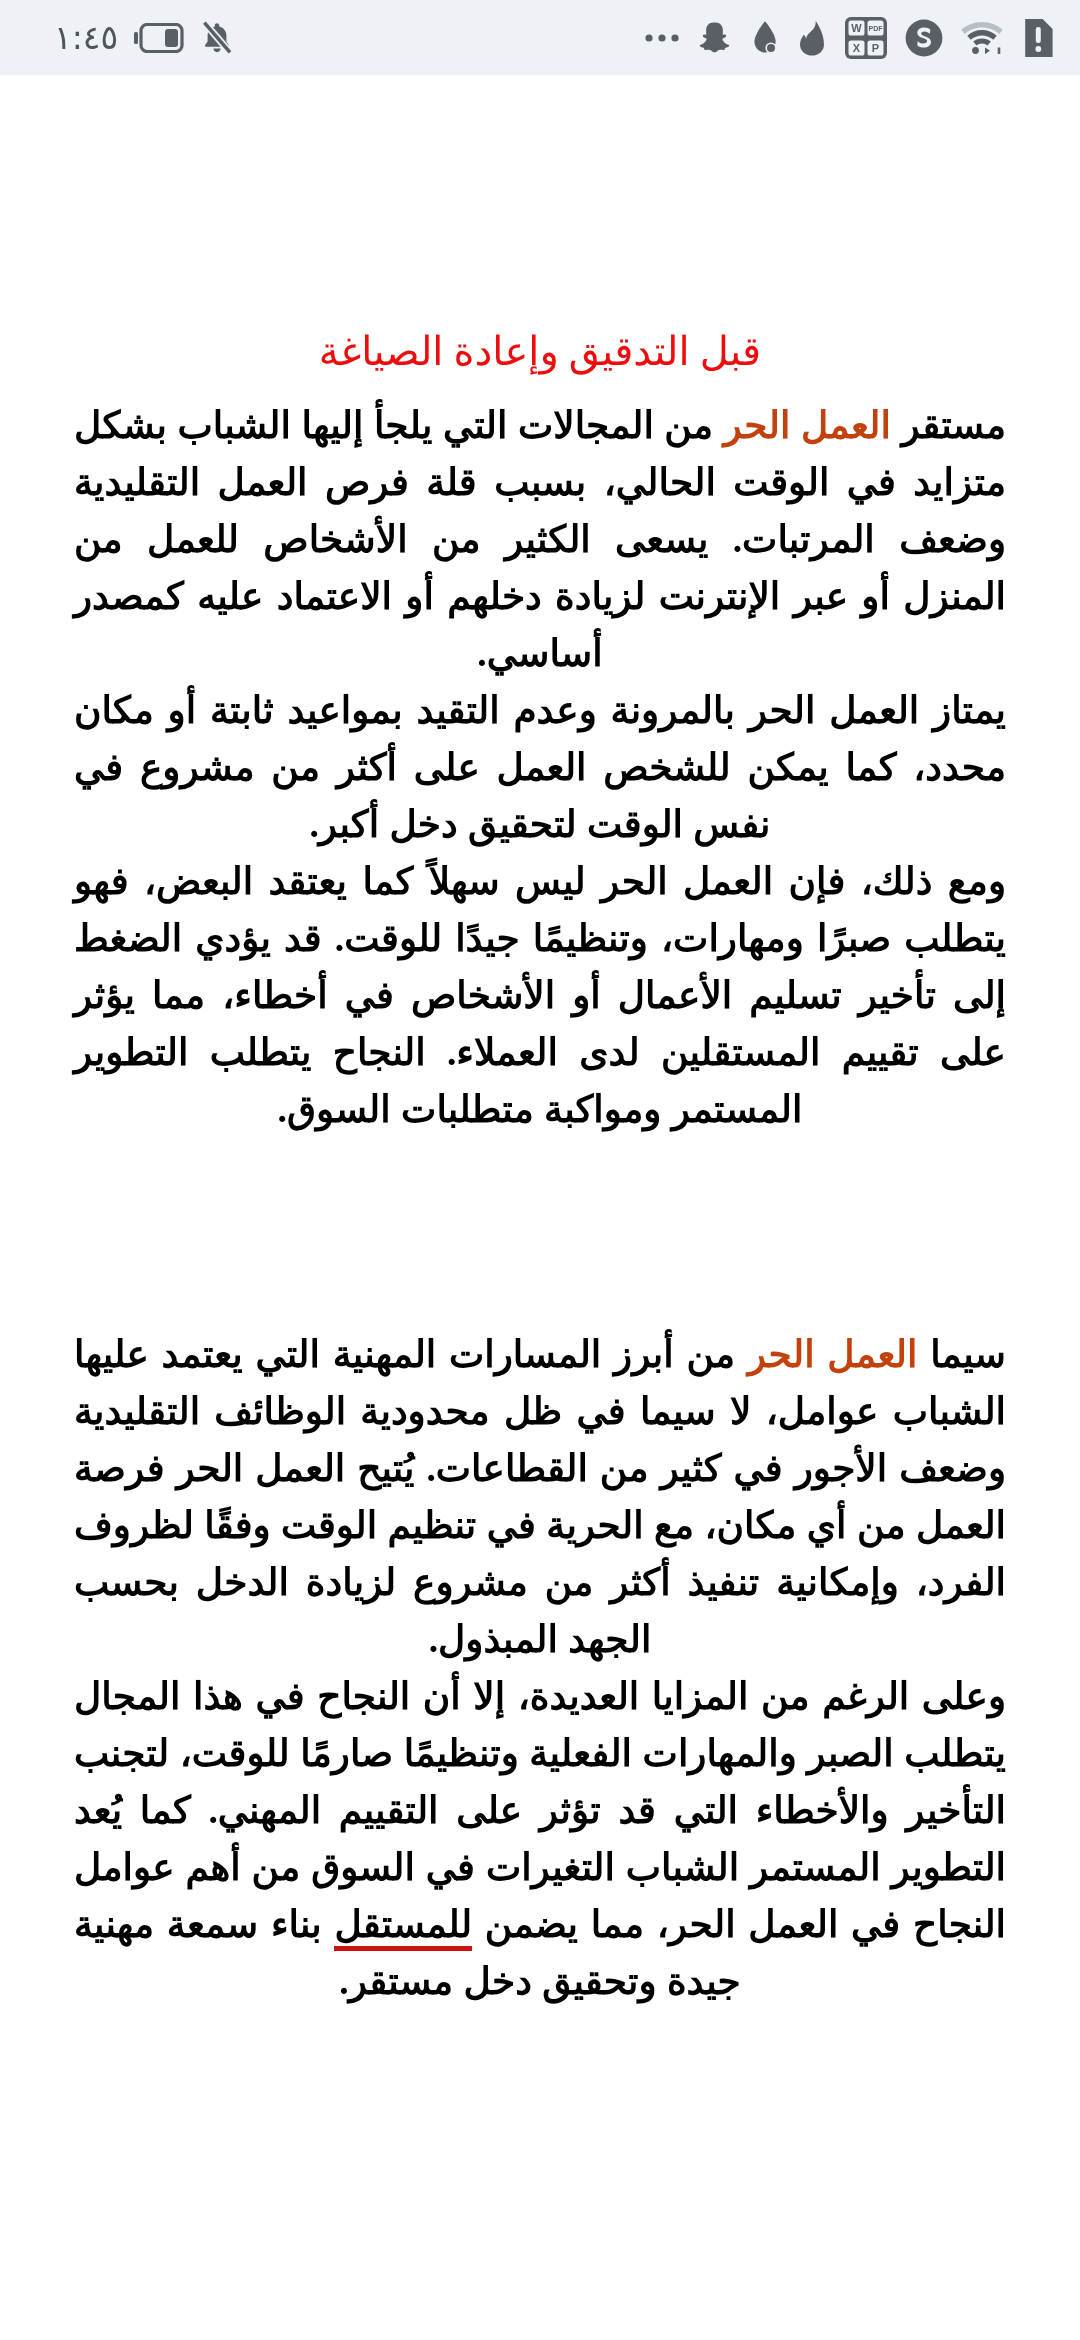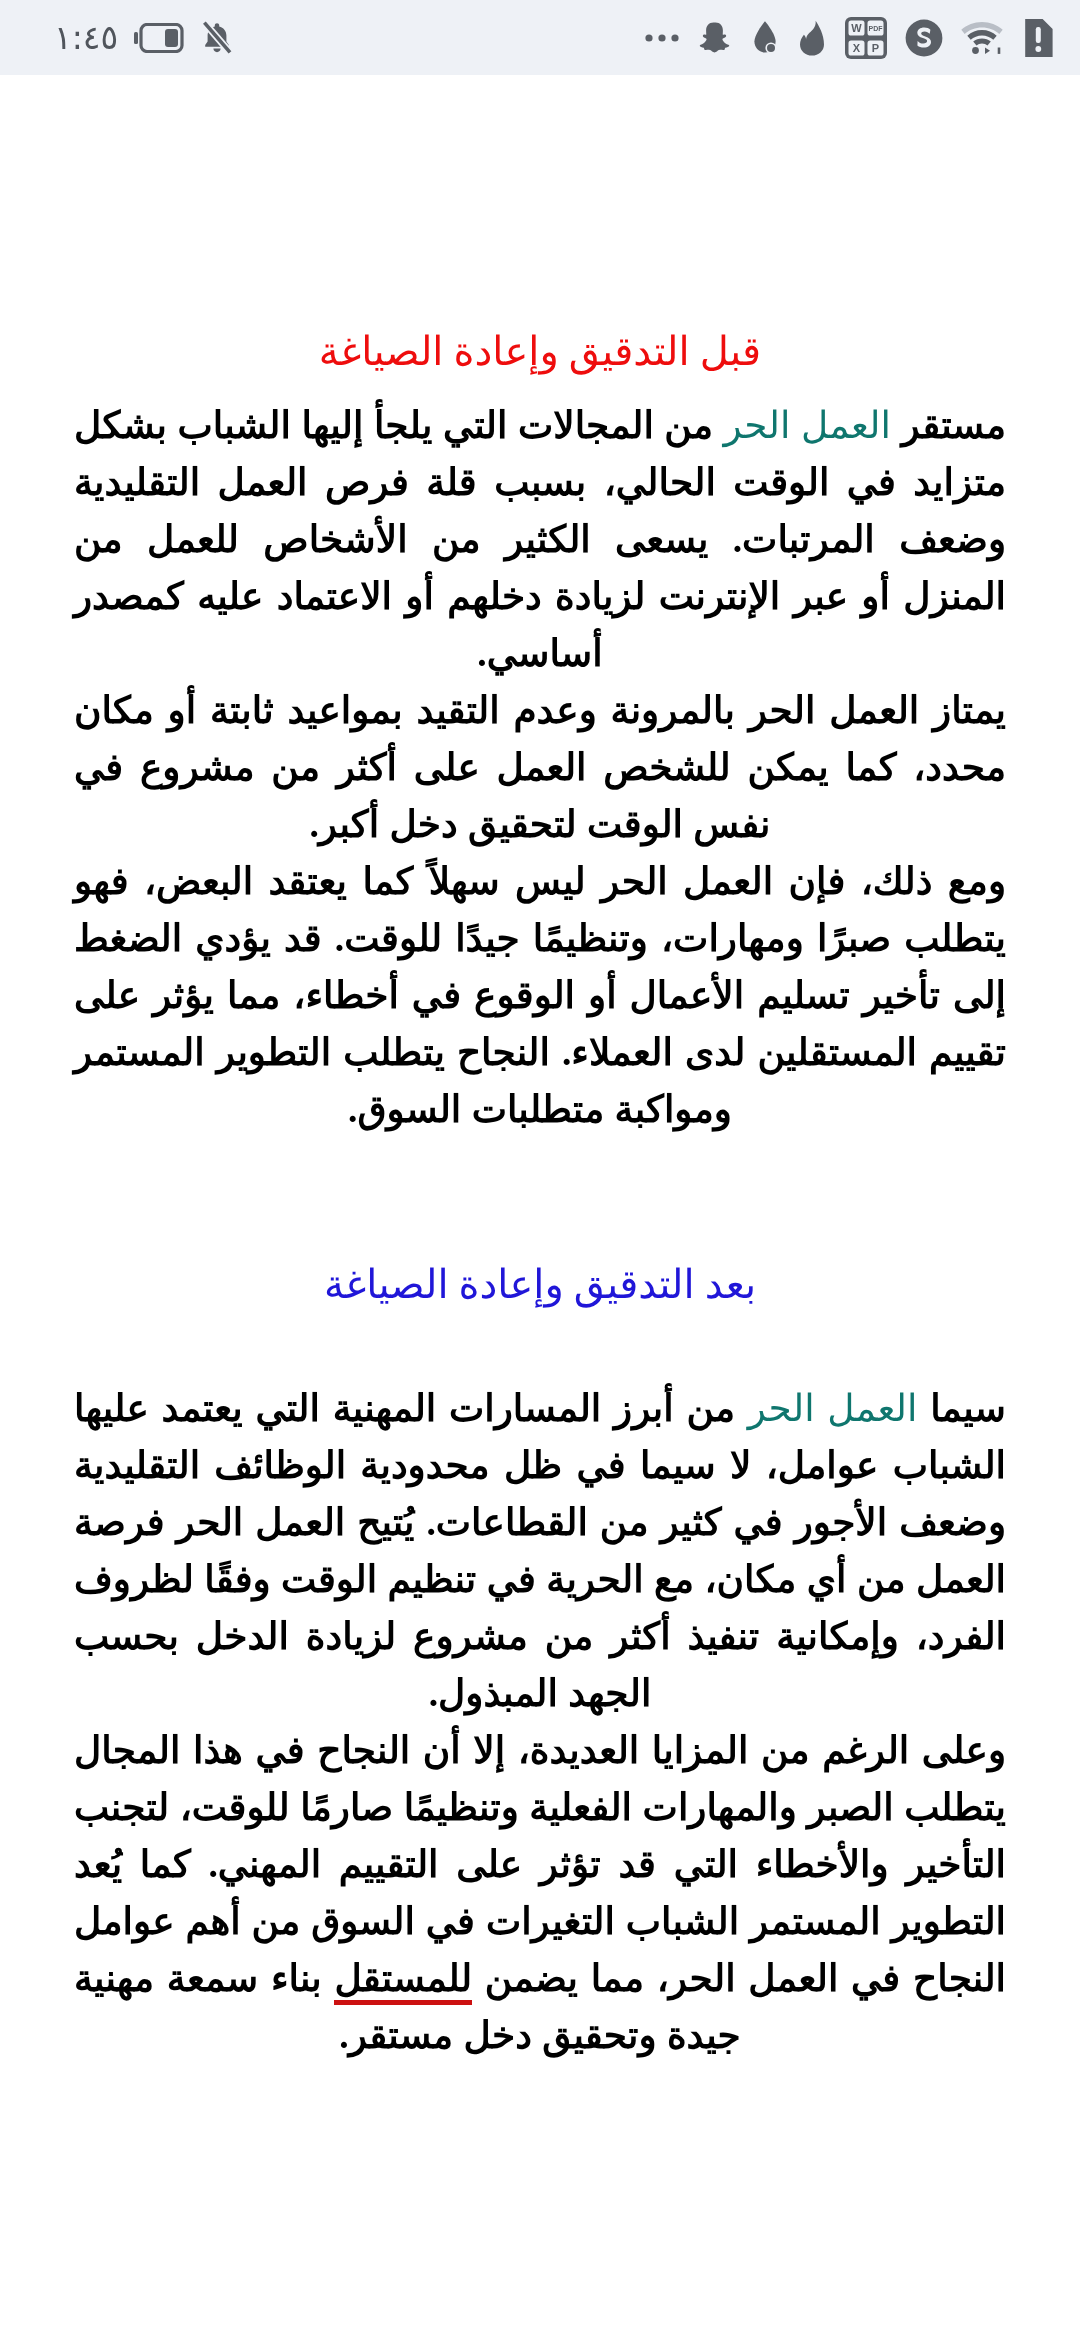--- a/index.html
+++ b/index.html
@@ -61,22 +61,22 @@
     font-weight:bold;
     text-align:justify;
     text-align-last:center;
     word-spacing:1px;
   }
   .para.first-block { margin-top:18px; }
 
   .para + .para { margin-top:0; }
 
   .kw-blue {
-    color:#0f766e;
-    font-weight:normal;
+    color:#c2410c;
+    font-weight:bold;
   }
 
   .spell-error {
     border-bottom:5px solid #cc1111;
     padding-bottom:1px;
     margin-top:41px;
   }
 
   .gap-sections    { height:120px; }
   .gap-after-head  { height:68px; }
@@ -189,28 +189,27 @@
 
     <p class="para first-block">
       <span>مستقر </span><span class="kw-blue">العمل الحر</span><span> من المجالات التي يلجأ إليها الشباب بشكل متزايد في الوقت الحالي، بسبب قلة فرص العمل التقليدية وضعف المرتبات. يسعى الكثير من الأشخاص للعمل من المنزل أو عبر الإنترنت لزيادة دخلهم أو الاعتماد عليه كمصدر أساسي.</span>
     </p>
 
     <p class="para">
       <span>يمتاز العمل الحر بالمرونة وعدم التقيد بمواعيد ثابتة أو مكان محدد، كما يمكن للشخص العمل على أكثر من مشروع في نفس الوقت لتحقيق دخل أكبر.</span>
     </p>
 
     <p class="para">
-      <span>ومع ذلك، فإن العمل الحر ليس سهلاً كما يعتقد البعض، فهو يتطلب صبرًا ومهارات، وتنظيمًا جيدًا للوقت. قد يؤدي الضغط إلى تأخير تسليم الأعمال أو الوقوع في أخطاء، مما يؤثر على تقييم المستقلين لدى العملاء. النجاح يتطلب التطوير المستمر ومواكبة متطلبات السوق.</span>
+      <span>ومع ذلك، فإن العمل الحر ليس سهلاً كما يعتقد البعض، فهو يتطلب صبرًا ومهارات، وتنظيمًا جيدًا للوقت. قد يؤدي الضغط إلى تأخير تسليم الأعمال أو الأشخاص في أخطاء، مما يؤثر على تقييم المستقلين لدى العملاء. النجاح يتطلب التطوير المستمر ومواكبة متطلبات السوق.</span>
     </p>
   </div>
 
   <div class="gap-sections"></div>
 
   <div>
-    <h2 class="section-heading blue">بعد التدقيق وإعادة الصياغة</h2>
 
     <div class="gap-after-head"></div>
 
     <p class="para">
       <span>سيما </span><span class="kw-blue">العمل الحر</span><span> من أبرز المسارات المهنية التي يعتمد عليها الشباب عوامل، لا سيما في ظل محدودية الوظائف التقليدية وضعف الأجور في كثير من القطاعات. يُتيح العمل الحر فرصة العمل من أي مكان، مع الحرية في تنظيم الوقت وفقًا لظروف الفرد، وإمكانية تنفيذ أكثر من مشروع لزيادة الدخل بحسب الجهد المبذول.</span>
     </p>
 
     <p class="para">
       <span>وعلى الرغم من المزايا العديدة، إلا أن النجاح في هذا المجال يتطلب الصبر والمهارات الفعلية وتنظيمًا صارمًا للوقت، لتجنب التأخير والأخطاء التي قد تؤثر على التقييم المهني. كما يُعد التطوير المستمر الشباب التغيرات في السوق من أهم عوامل النجاح في العمل الحر، مما يضمن </span><span class="spell-error">للمستقل</span><span> بناء سمعة مهنية جيدة وتحقيق دخل مستقر.</span>
     </p>

